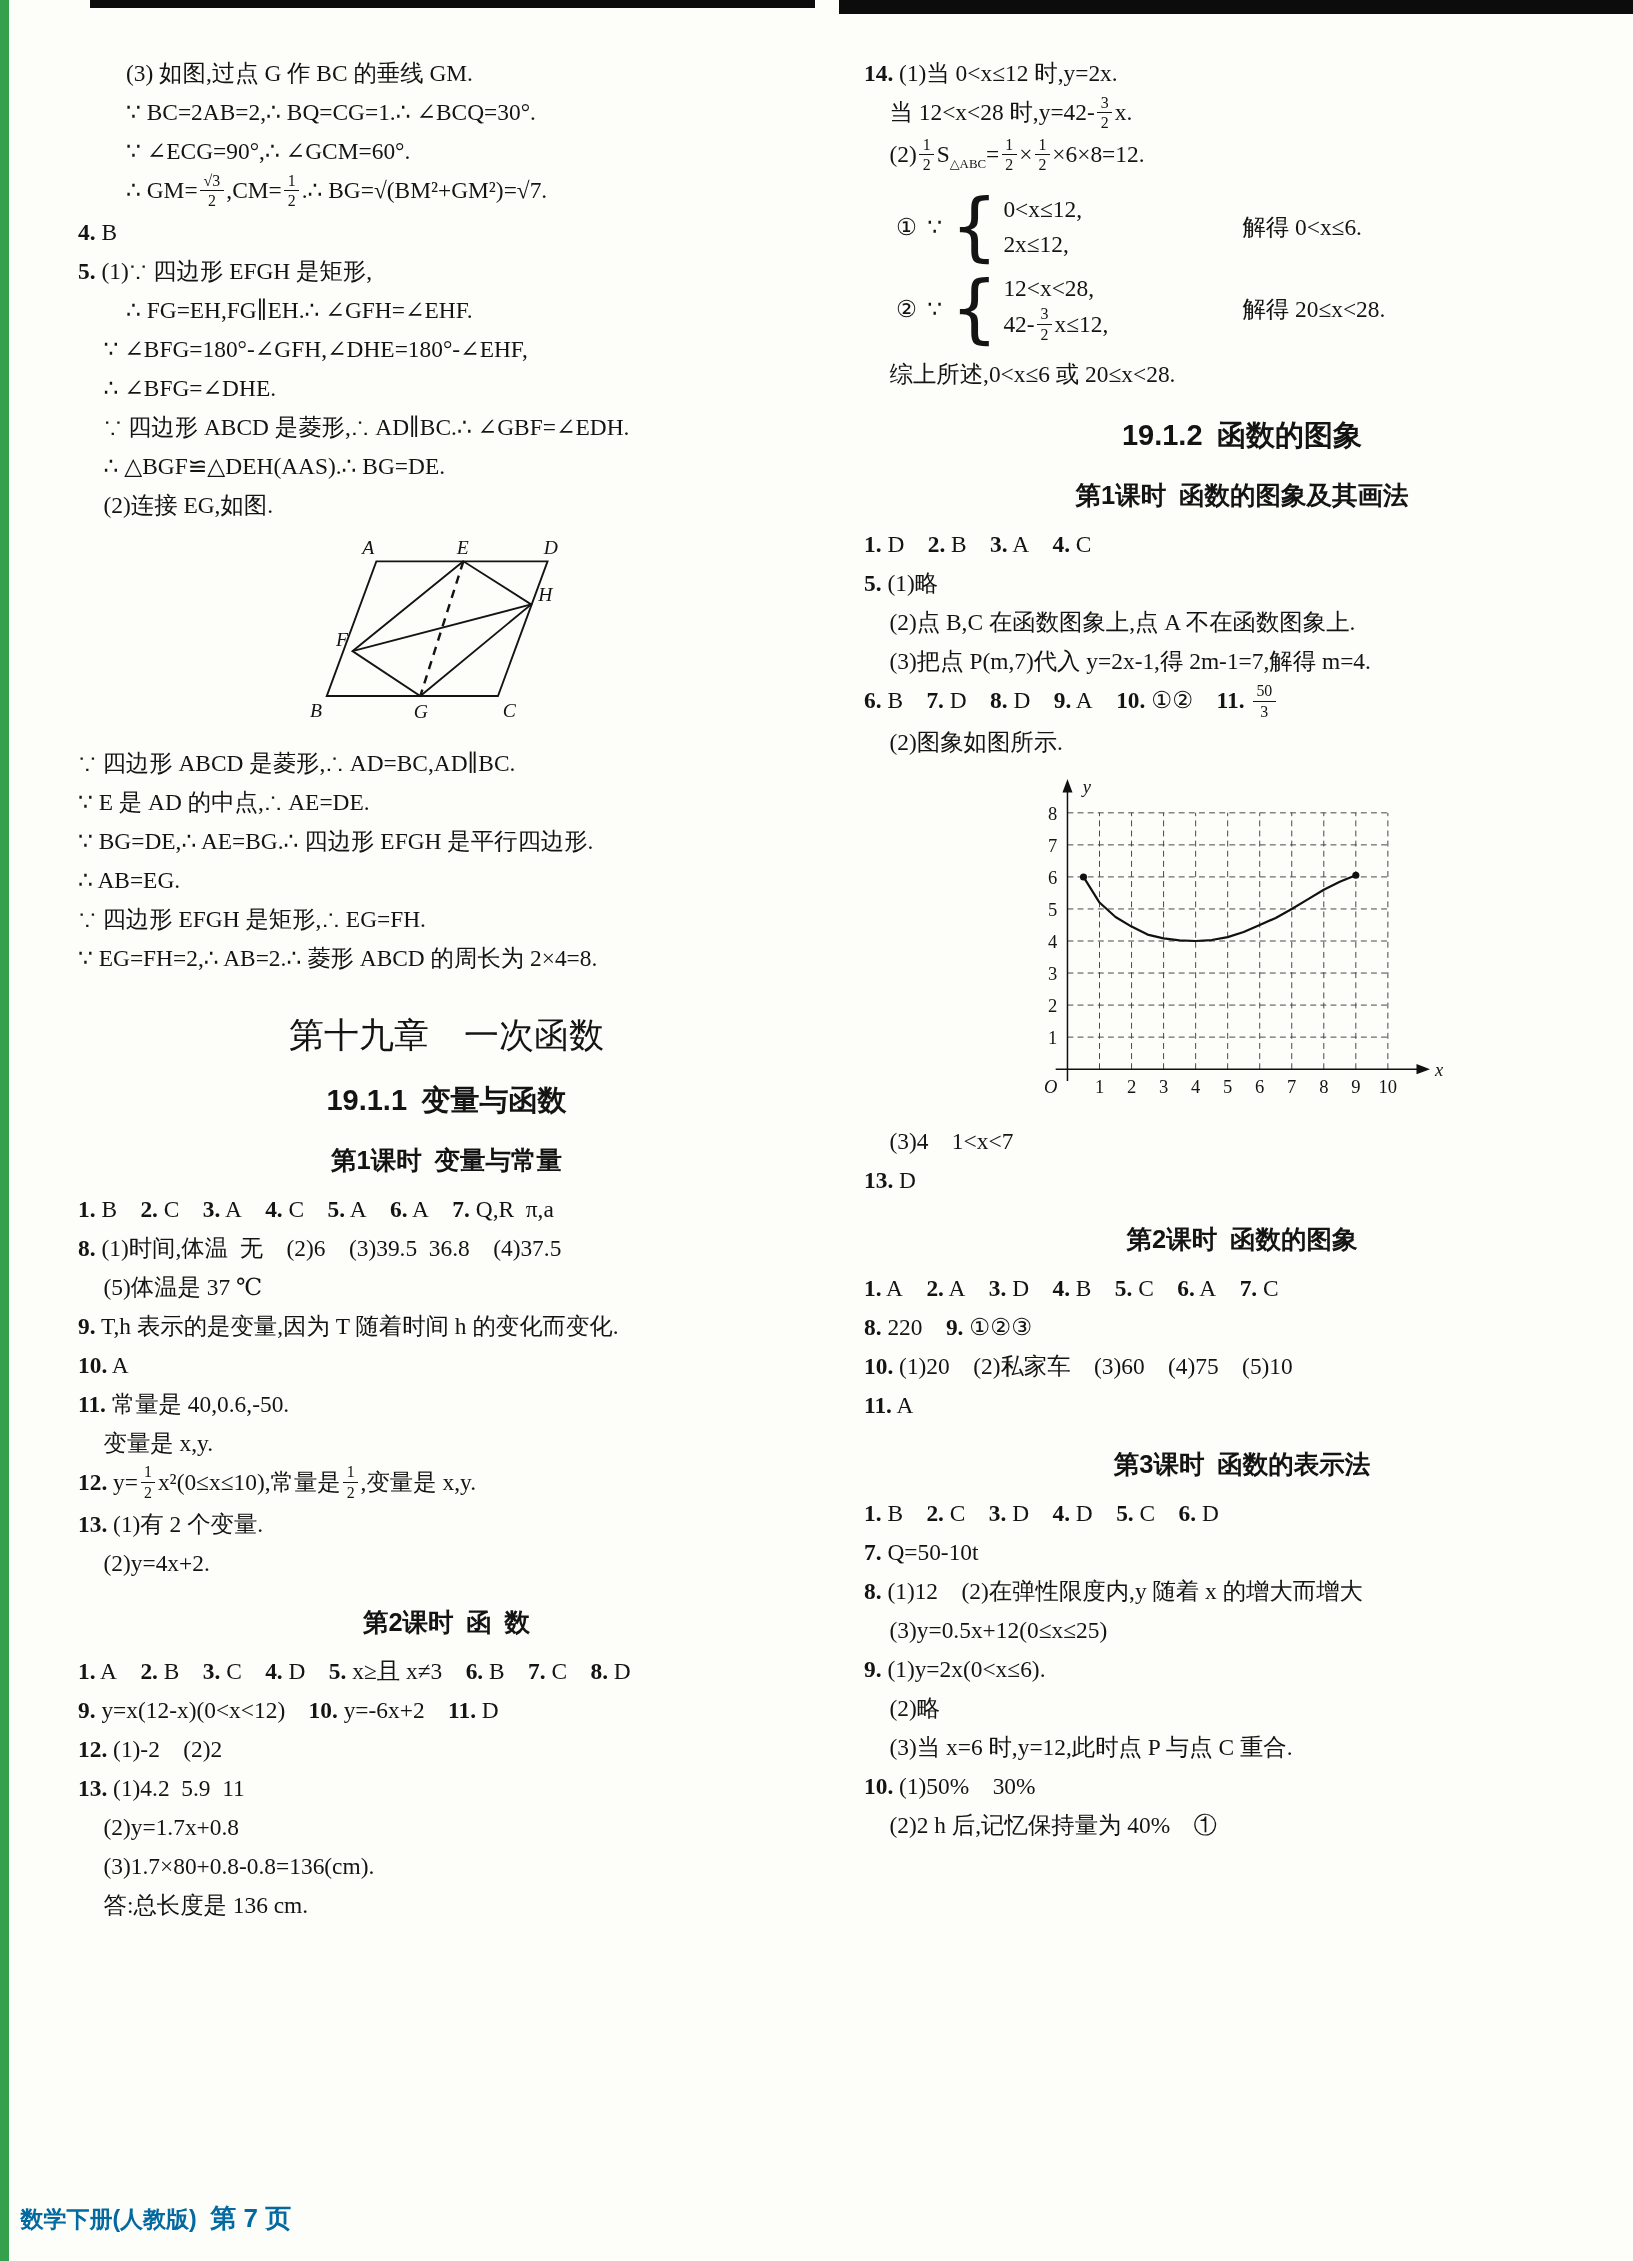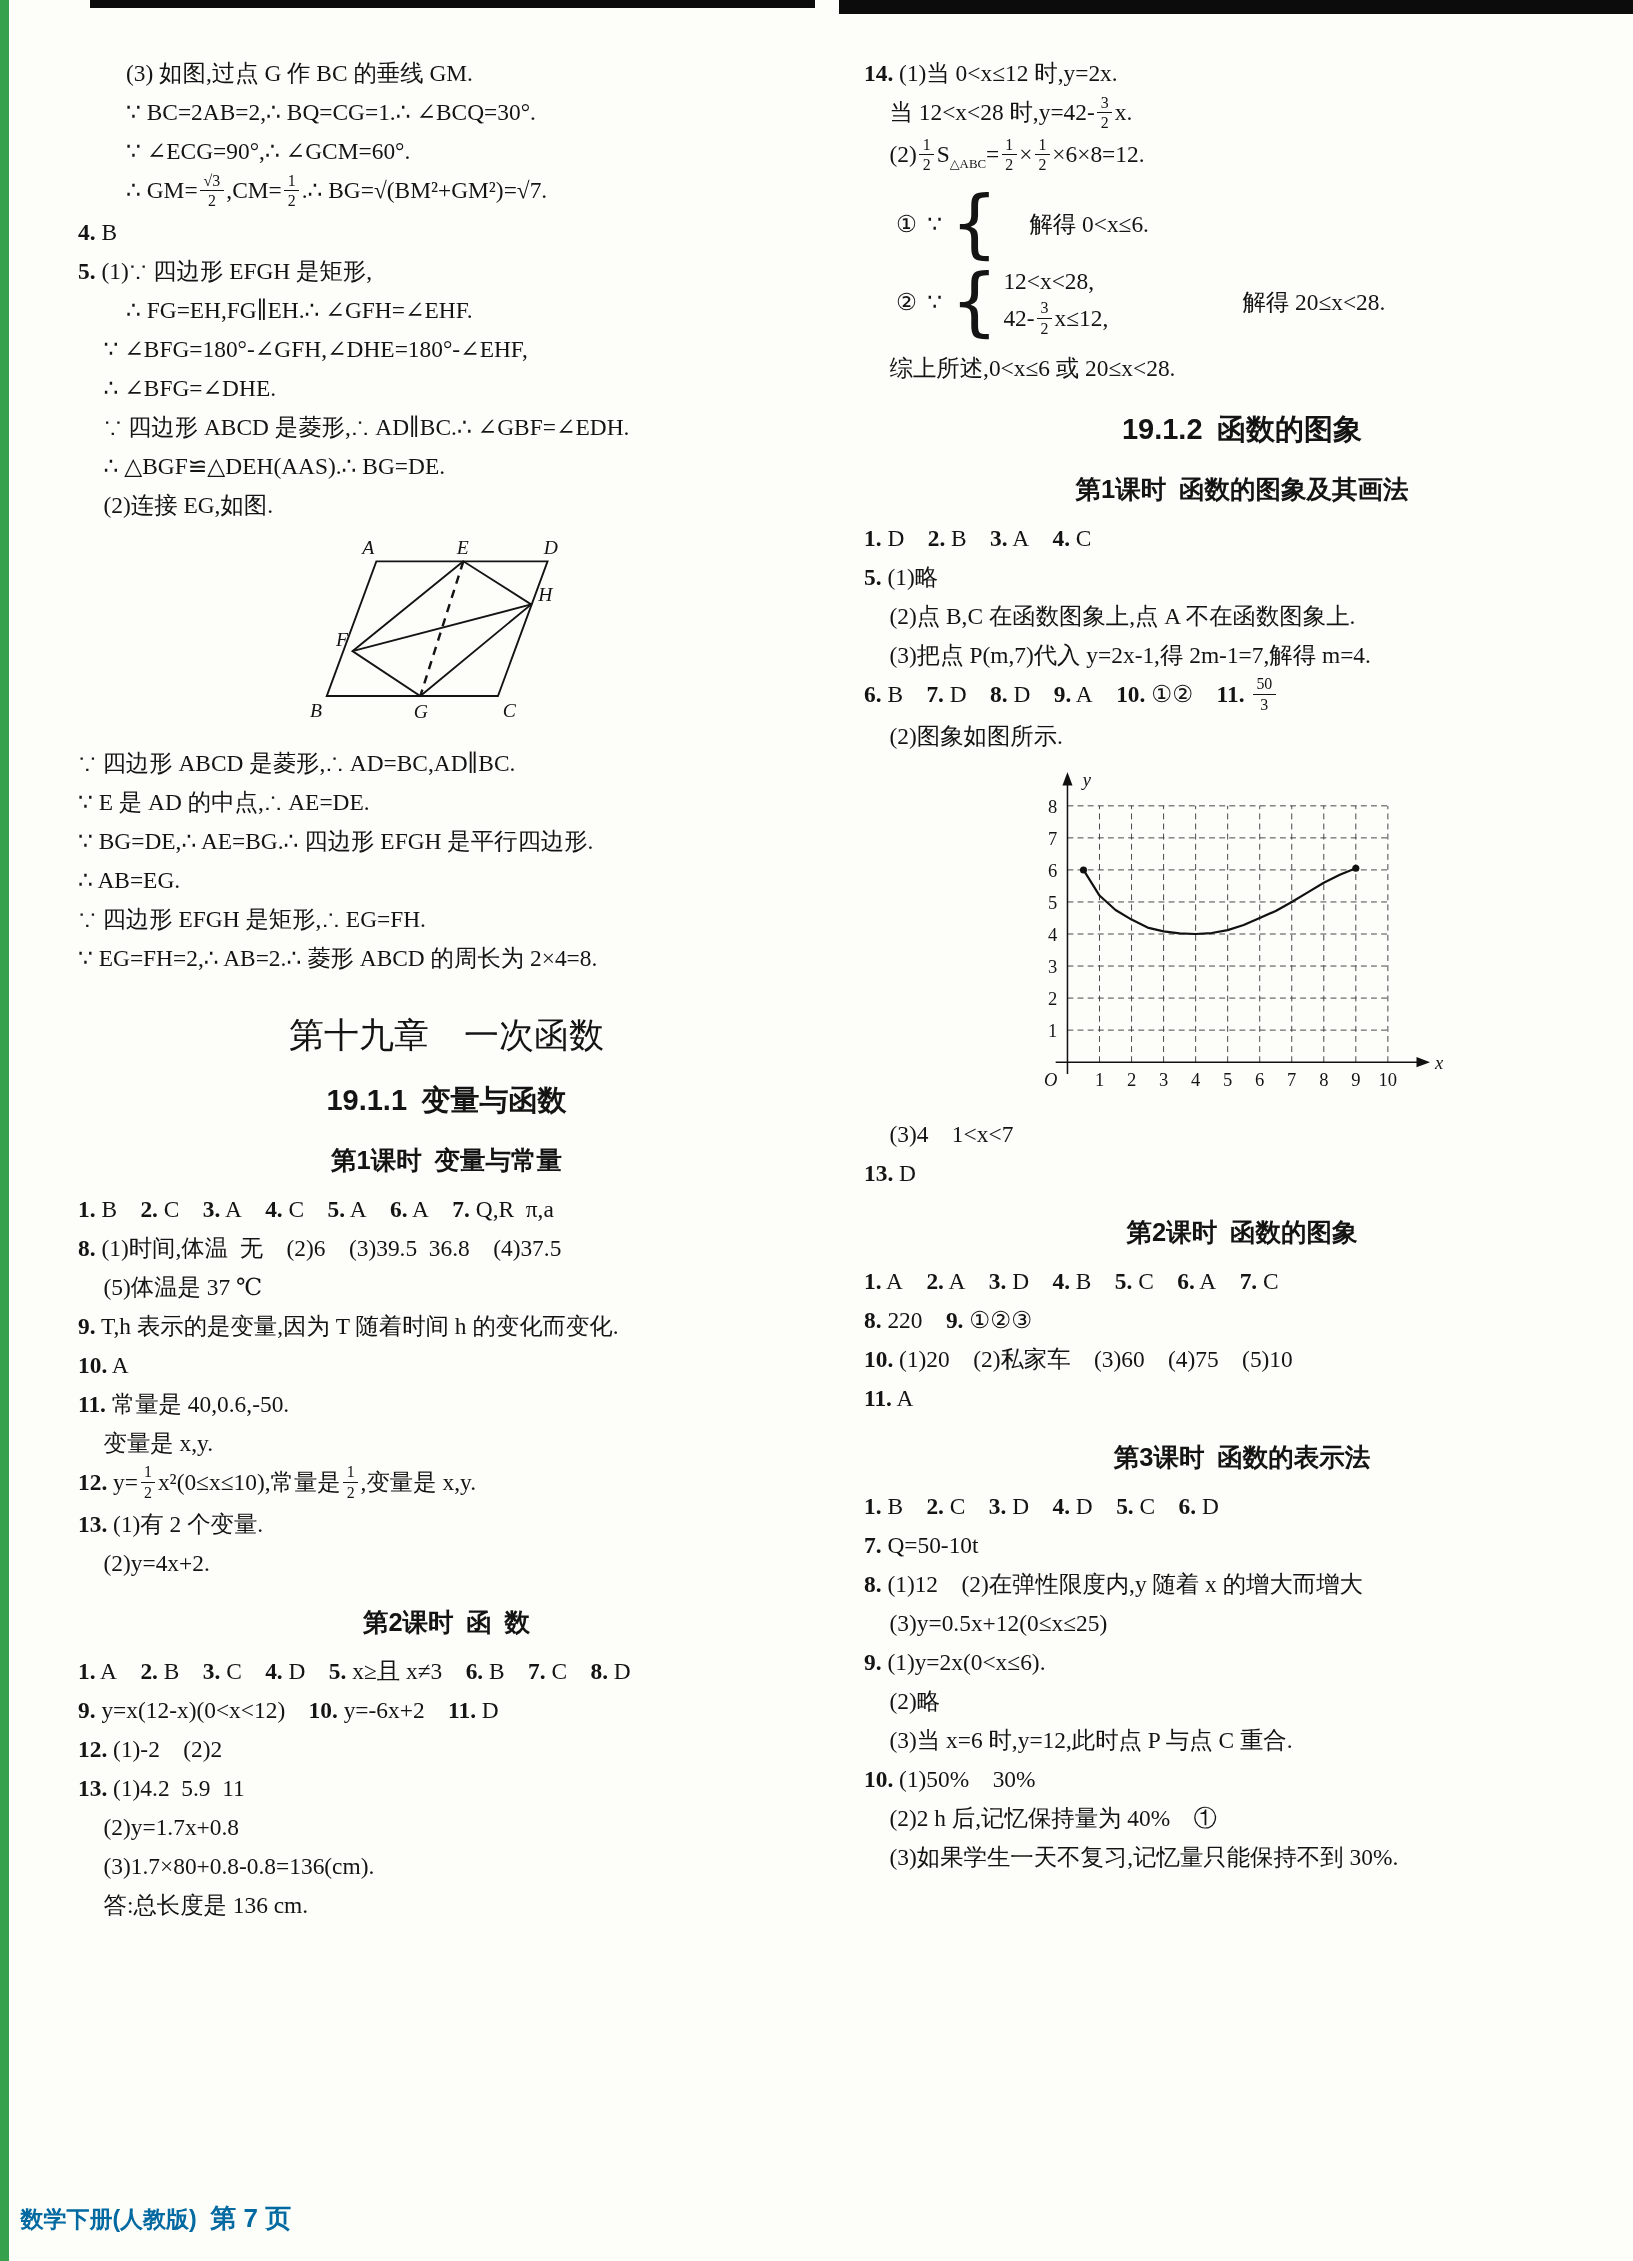--- a/index.html
+++ b/index.html
@@ -150,20 +150,24 @@
             </span>×<span class="frac">
               <span class="nu">1</span>
               <span class="de">2</span>
             </span>×6×8=12.</div>
         </div>
 
       <div class="system">
         <span class="sys-marker">①</span>
         <span class="sys-because">∵</span>
         <span class="sys-brace">{</span>
+        <span class="sys-conds">
+          <span class="sys-cond">0&lt;x≤12,</span>
+          <span class="sys-cond">2x≤12,</span>
+        </span>
         <span class="sys-result">解得 0&lt;x≤6.</span>
       </div>
 
       <div class="system">
         <span class="sys-marker">②</span>
         <span class="sys-because">∵</span>
         <span class="sys-brace">{</span>
         <span class="sys-conds">
           <span class="sys-cond">12&lt;x&lt;28,</span>
           <span class="sys-cond">42-<span class="frac">
@@ -264,21 +268,20 @@
       <div>
           <div class="line ind0"><b>1.</b> B <b>2.</b> C <b>3.</b> D <b>4.</b> D <b>5.</b> C <b>6.</b> D</div>
           <div class="line ind0"><b>7.</b> Q=50-10t</div>
           <div class="line ind0"><b>8.</b> (1)12 (2)在弹性限度内,y 随着 x 的增大而增大</div>
           <div class="line ind1">(3)y=0.5x+12(0≤x≤25)</div>
           <div class="line ind0"><b>9.</b> (1)y=2x(0&lt;x≤6).</div>
           <div class="line ind1">(2)略</div>
           <div class="line ind1">(3)当 x=6 时,y=12,此时点 P 与点 C 重合.</div>
           <div class="line ind0"><b>10.</b> (1)50% 30%</div>
           <div class="line ind1">(2)2 h 后,记忆保持量为 40% ①</div>
-          <div class="line ind1">(3)如果学生一天不复习,记忆量只能保持不到 30%.</div>
         </div>
     </div>
 
   </div>
 
   <div class="footer">
     <span class="footer-book">数学下册(人教版)</span><span class="footer-page">第 7 页</span>
   </div>
 </div>
 

